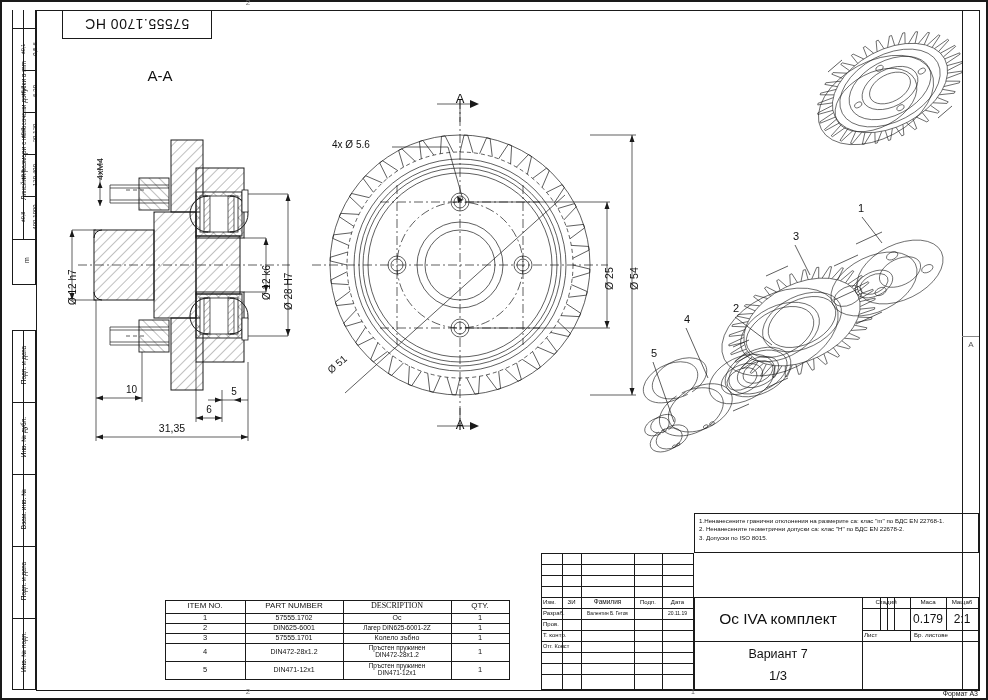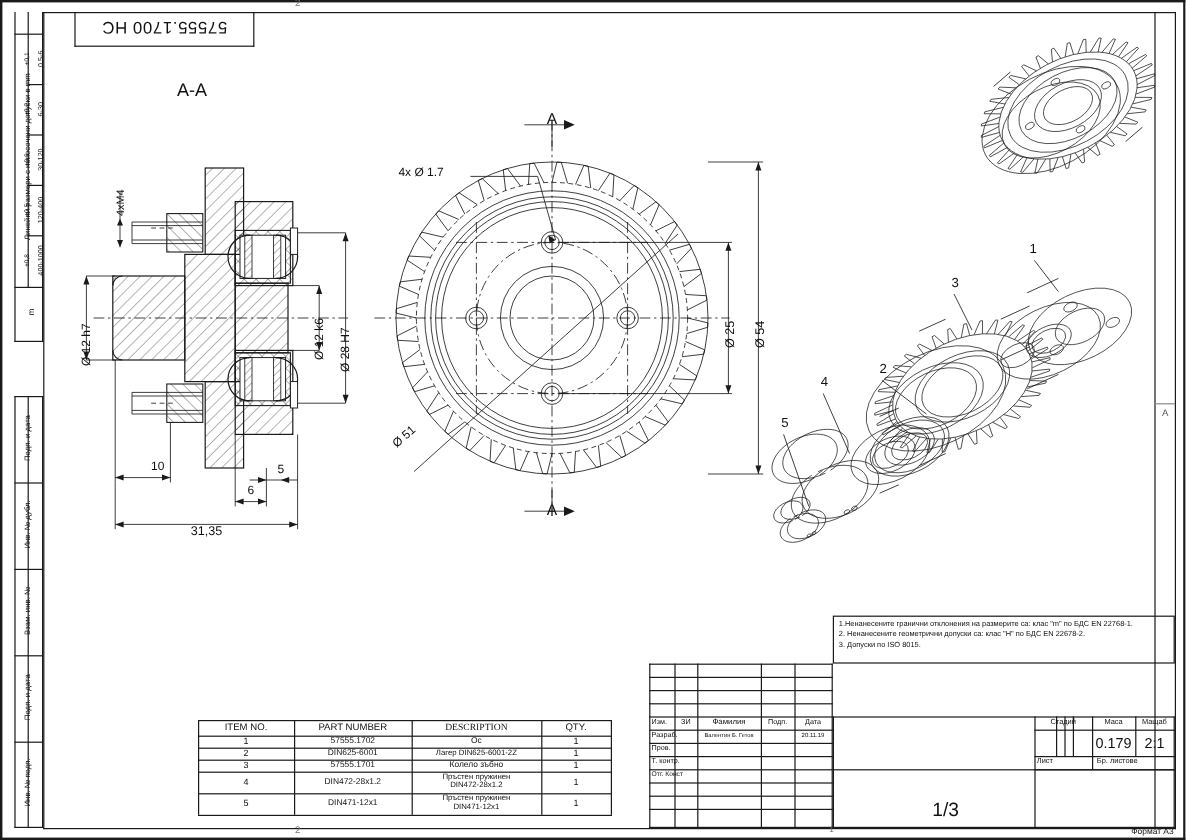--- a/index.html
+++ b/index.html
@@ -219,21 +219,21 @@
     <line x1="248" y1="404" x2="248" y2="441" class="stT"></line>
   </svg>
 
   <div class="txt rot90" style="left:96px;top:180px;font-size:9px;">4xM4</div>
   <div class="txt rot90" style="left:68px;top:305px;font-size:10px;">Ø 12 h7</div>
   <div class="txt rot90" style="left:262px;top:300px;font-size:10px;">Ø 12 k6</div>
   <div class="txt rot90" style="left:284px;top:310px;font-size:10px;">Ø 28 H7</div>
   <div class="txt c" style="left:101px;top:385px;width:36px;font-size:10px;text-align:right;">10</div>
   <div class="txt c" style="left:222px;top:387px;width:24px;font-size:10px;">5</div>
   <div class="txt c" style="left:197px;top:405px;width:24px;font-size:10px;">6</div>
-  <div class="txt c" style="left:142px;top:423px;width:60px;font-size:10.5px;margin-top:15px;">31,35</div>
+  <div class="txt c" style="left:142px;top:423px;width:60px;font-size:10.5px;">31,35</div>
 
   <svg width="988" height="700">
     <g transform="translate(460,265)">
 
       <g class="stT">
         <circle cx="0" cy="0" r="130" class="stT"></circle>
         <circle cx="0" cy="0" r="113" class="stDash"></circle>
       </g>
 
       <g id="teeth">
@@ -292,21 +292,21 @@
 
     <line x1="632" y1="135" x2="632" y2="395" class="stT"></line>
     <path d="M632,135 l-2.5,7 l5,0 z" class="arrow"></path>
     <path d="M632,395 l-2.5,-7 l5,0 z" class="arrow"></path>
     <line x1="590" y1="135" x2="636" y2="135" class="stT"></line>
     <line x1="590" y1="395" x2="636" y2="395" class="stT"></line>
   </svg>
 
   <div class="txt c" style="left:447px;top:92px;width:26px;font-size:13px;">A</div>
   <div class="txt c" style="left:447px;top:418px;width:26px;font-size:13px;">A</div>
-  <div class="txt" style="left:332px;top:140px;font-size:10px;">4x Ø 1.7</div>
+  <div class="txt" style="left:332px;top:140px;font-size:10px;">4x Ø 5.6</div>
   <div class="txt" style="left:326px;top:368px;font-size:10px;transform-origin:0 0;transform:rotate(-41deg);">Ø 51</div>
   <div class="txt rot90" style="left:604px;top:290px;font-size:10.5px;">Ø 25</div>
   <div class="txt rot90" style="left:629px;top:290px;font-size:10.5px;">Ø 54</div>
 
   <svg width="988" height="700">
     <g transform="translate(890,88) rotate(-28) scale(1,0.62)">
       <g id="isoTeeth">
           <path d="M62.00,0.00 L77.96,2.59 L77.85,4.90 L61.54,7.54 M60.94,11.39 L76.15,16.87 L75.62,19.12 L59.11,18.72 M57.81,22.40 L71.76,30.58 L70.82,32.69 L54.66,29.26 M52.71,32.64 L64.91,43.24 L63.61,45.14 L48.35,38.81 M45.82,41.77 L55.86,54.44 L54.23,56.06 L40.40,47.03 M37.36,49.48 L44.91,63.77 L43.00,65.07 L31.07,53.66 M27.64,55.50 L32.43,70.94 L30.31,71.87 L20.68,58.45 M16.97,59.63 L18.84,75.69 L16.59,76.21 L9.59,61.25 M5.72,61.74 L4.61,77.86 L2.31,77.97 L-1.83,61.97 M-5.72,61.74 L-9.78,77.38 L-12.06,77.06 L-13.19,60.58 M-16.97,59.63 L-23.83,74.27 L-26.01,73.53 L-24.10,57.13 M-27.64,55.50 L-37.07,68.63 L-39.08,67.50 L-34.18,51.73 M-37.36,49.48 L-49.05,60.65 L-50.82,59.17 L-43.11,44.56 M-45.82,41.77 L-59.36,50.60 L-60.83,48.83 L-50.56,35.88 M-52.71,32.64 L-67.65,38.83 L-68.76,36.82 L-56.29,25.98 M-57.81,22.40 L-73.63,25.74 L-74.36,23.55 L-60.11,15.20 M-60.94,11.39 L-77.11,11.77 L-77.42,9.49 L-61.88,3.89 M-62.00,0.00 L-77.96,-2.59 L-77.85,-4.90 L-61.54,-7.54 M-60.94,-11.39 L-76.15,-16.87 L-75.62,-19.12 L-59.11,-18.72 M-57.81,-22.40 L-71.76,-30.58 L-70.82,-32.69 L-54.66,-29.26 M-52.71,-32.64 L-64.91,-43.24 L-63.61,-45.14 L-48.35,-38.81 M-45.82,-41.77 L-55.86,-54.44 L-54.23,-56.06 L-40.40,-47.03 M-37.36,-49.48 L-44.91,-63.77 L-43.00,-65.07 L-31.07,-53.66 M-27.64,-55.50 L-32.43,-70.94 L-30.31,-71.87 L-20.68,-58.45 M-16.97,-59.63 L-18.84,-75.69 L-16.59,-76.21 L-9.59,-61.25 M-5.72,-61.74 L-4.61,-77.86 L-2.31,-77.97 L1.83,-61.97 M5.72,-61.74 L9.78,-77.38 L12.06,-77.06 L13.19,-60.58 M16.97,-59.63 L23.83,-74.27 L26.01,-73.53 L24.10,-57.13 M27.64,-55.50 L37.07,-68.63 L39.08,-67.50 L34.18,-51.73 M37.36,-49.48 L49.05,-60.65 L50.82,-59.17 L43.11,-44.56 M45.82,-41.77 L59.36,-50.60 L60.83,-48.83 L50.56,-35.88 M52.71,-32.64 L67.65,-38.83 L68.76,-36.82 L56.29,-25.98 M57.81,-22.40 L73.63,-25.74 L74.36,-23.55 L60.11,-15.20 M60.94,-11.39 L77.11,-11.77 L77.42,-9.49 L61.88,-3.89 " class="stT" stroke-width="0.8"></path>
         </g>
       <circle cx="0" cy="0" r="62" class="stT"></circle>
@@ -533,19 +533,21 @@
     <div class="ln v" style="left:216px;top:33px;height:11px;"></div>
 
     <div class="cell" style="left:168px;top:0;width:48px;height:11px;font-size:6.2px;">Стадий</div>
     <div class="cell" style="left:216px;top:0;width:36px;height:11px;font-size:6.2px;">Маса</div>
     <div class="cell" style="left:252px;top:0;width:32px;height:11px;font-size:6.2px;">Мащаб</div>
     <div class="cell" style="left:216px;top:11px;width:36px;height:22px;font-size:12px;">0.179</div>
     <div class="cell" style="left:252px;top:11px;width:32px;height:22px;font-size:12px;">2:1</div>
     <div class="cell cellL" style="left:168px;top:33px;width:48px;height:11px;font-size:6.2px;">Лист</div>
     <div class="cell cellL" style="left:216px;top:33px;width:68px;height:11px;font-size:6.2px;padding-left:4px;">Бр. листове</div>
 
-    <div class="cell" style="left:10px;top:68px;width:168px;height:22px;font-size:16px;">1/3</div>
+    <div class="cell" style="left:0;top:0;width:168px;height:44px;font-size:15.5px;">Ос IVA комплект</div>
+    <div class="cell" style="left:0;top:44px;width:168px;height:28px;font-size:12.5px;">Вариант 7</div>
+    <div class="cell" style="left:0;top:68px;width:168px;height:22px;font-size:13px;">1/3</div>
   </div>
 
   <div class="txt c" style="left:675px;top:688px;width:36px;font-size:7px;color:#666;">1</div>
   <div class="txt r" style="left:880px;top:690px;width:98px;font-size:7px;">Формат А3</div>
 
 </div>
 
 </body></html>

